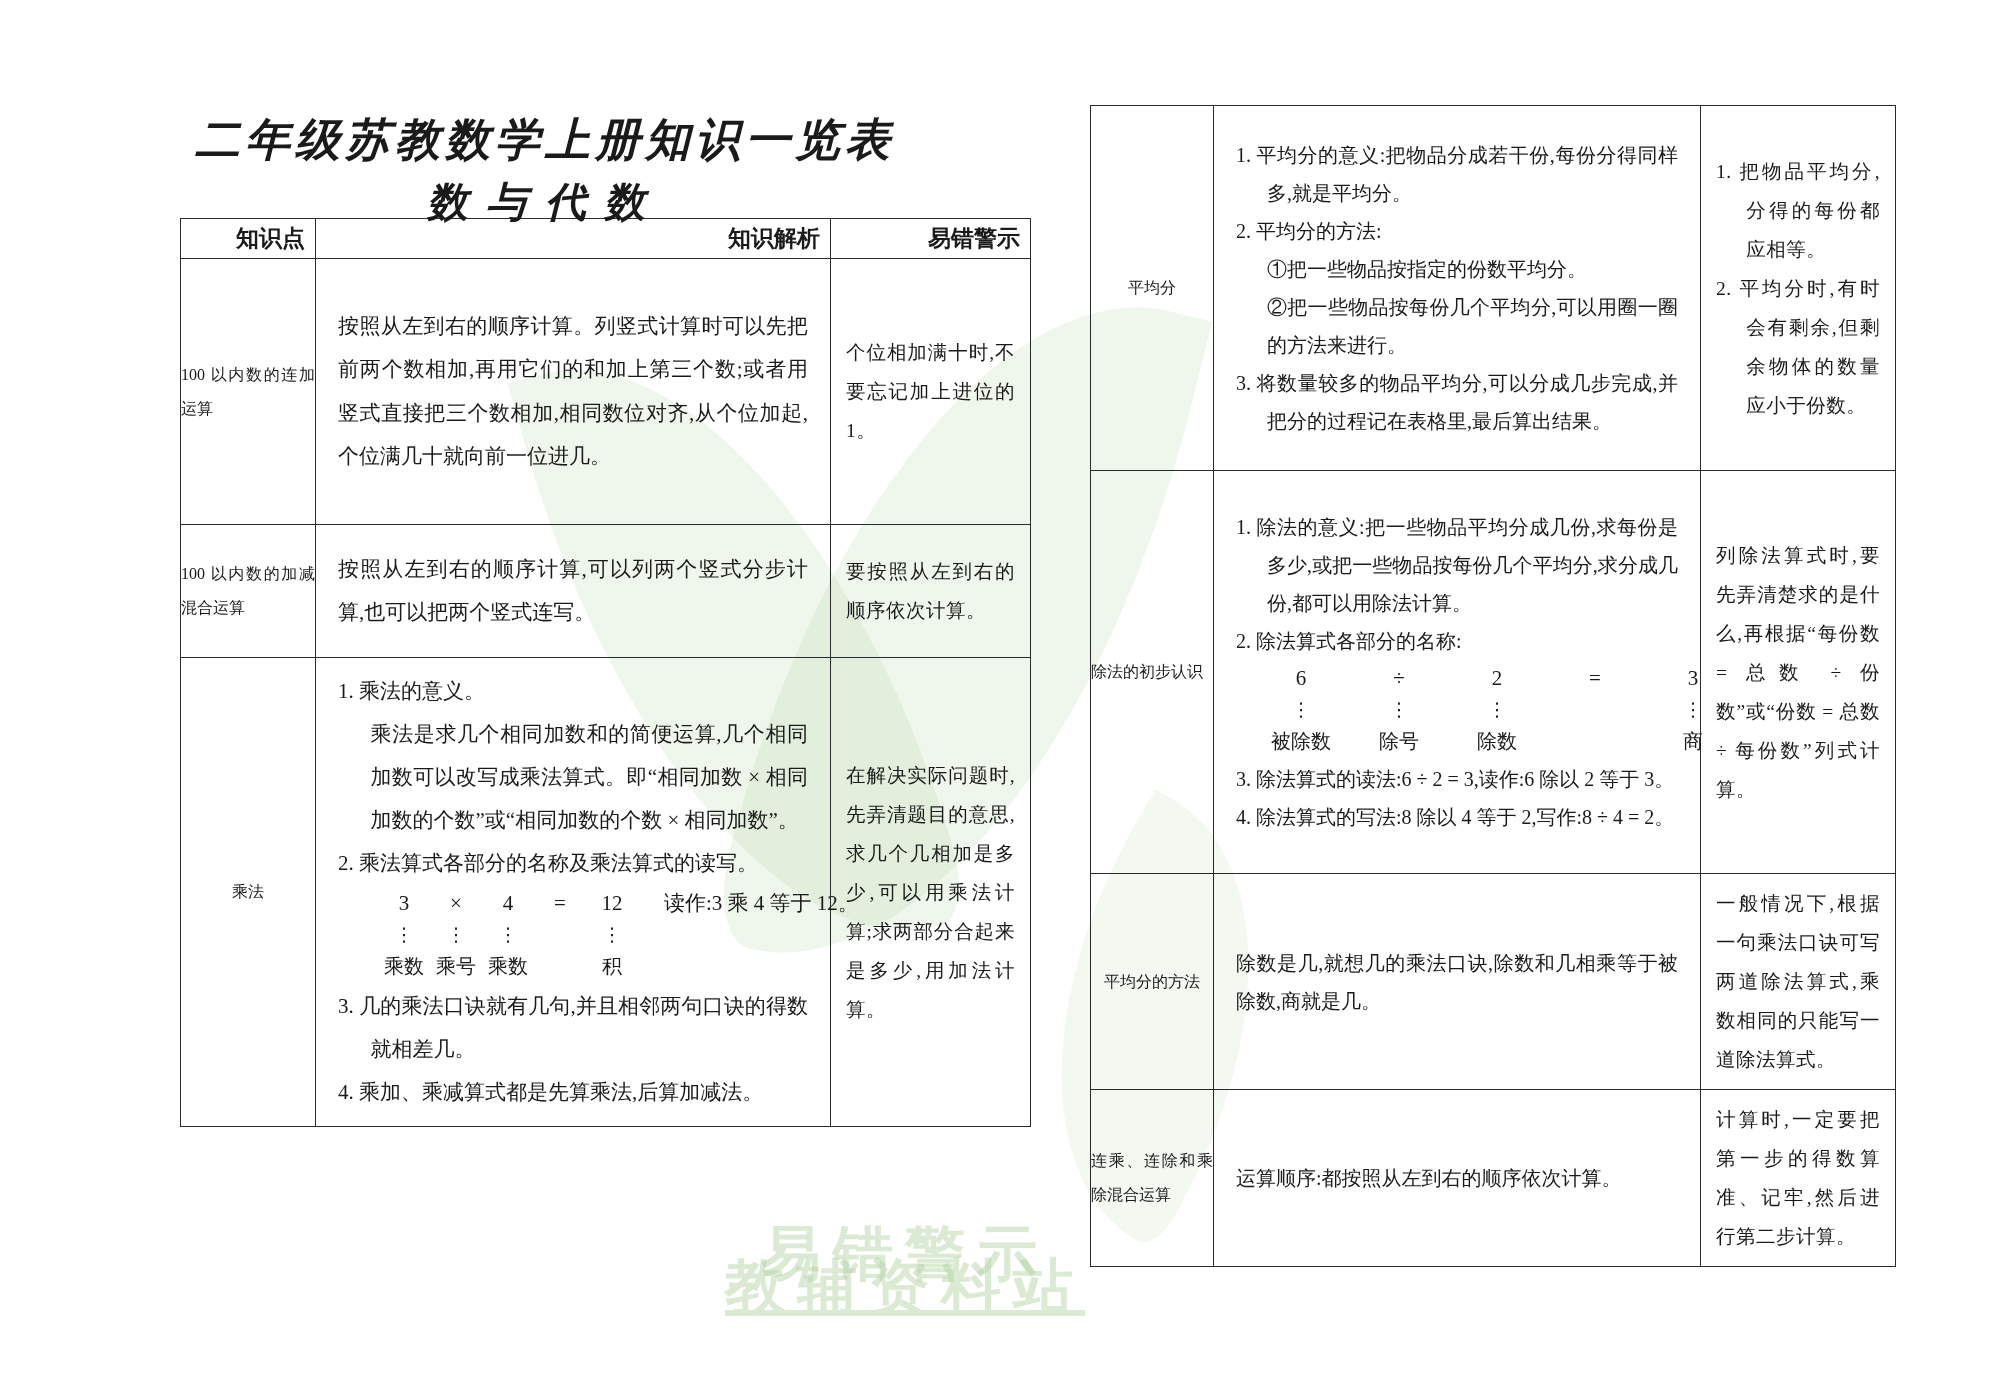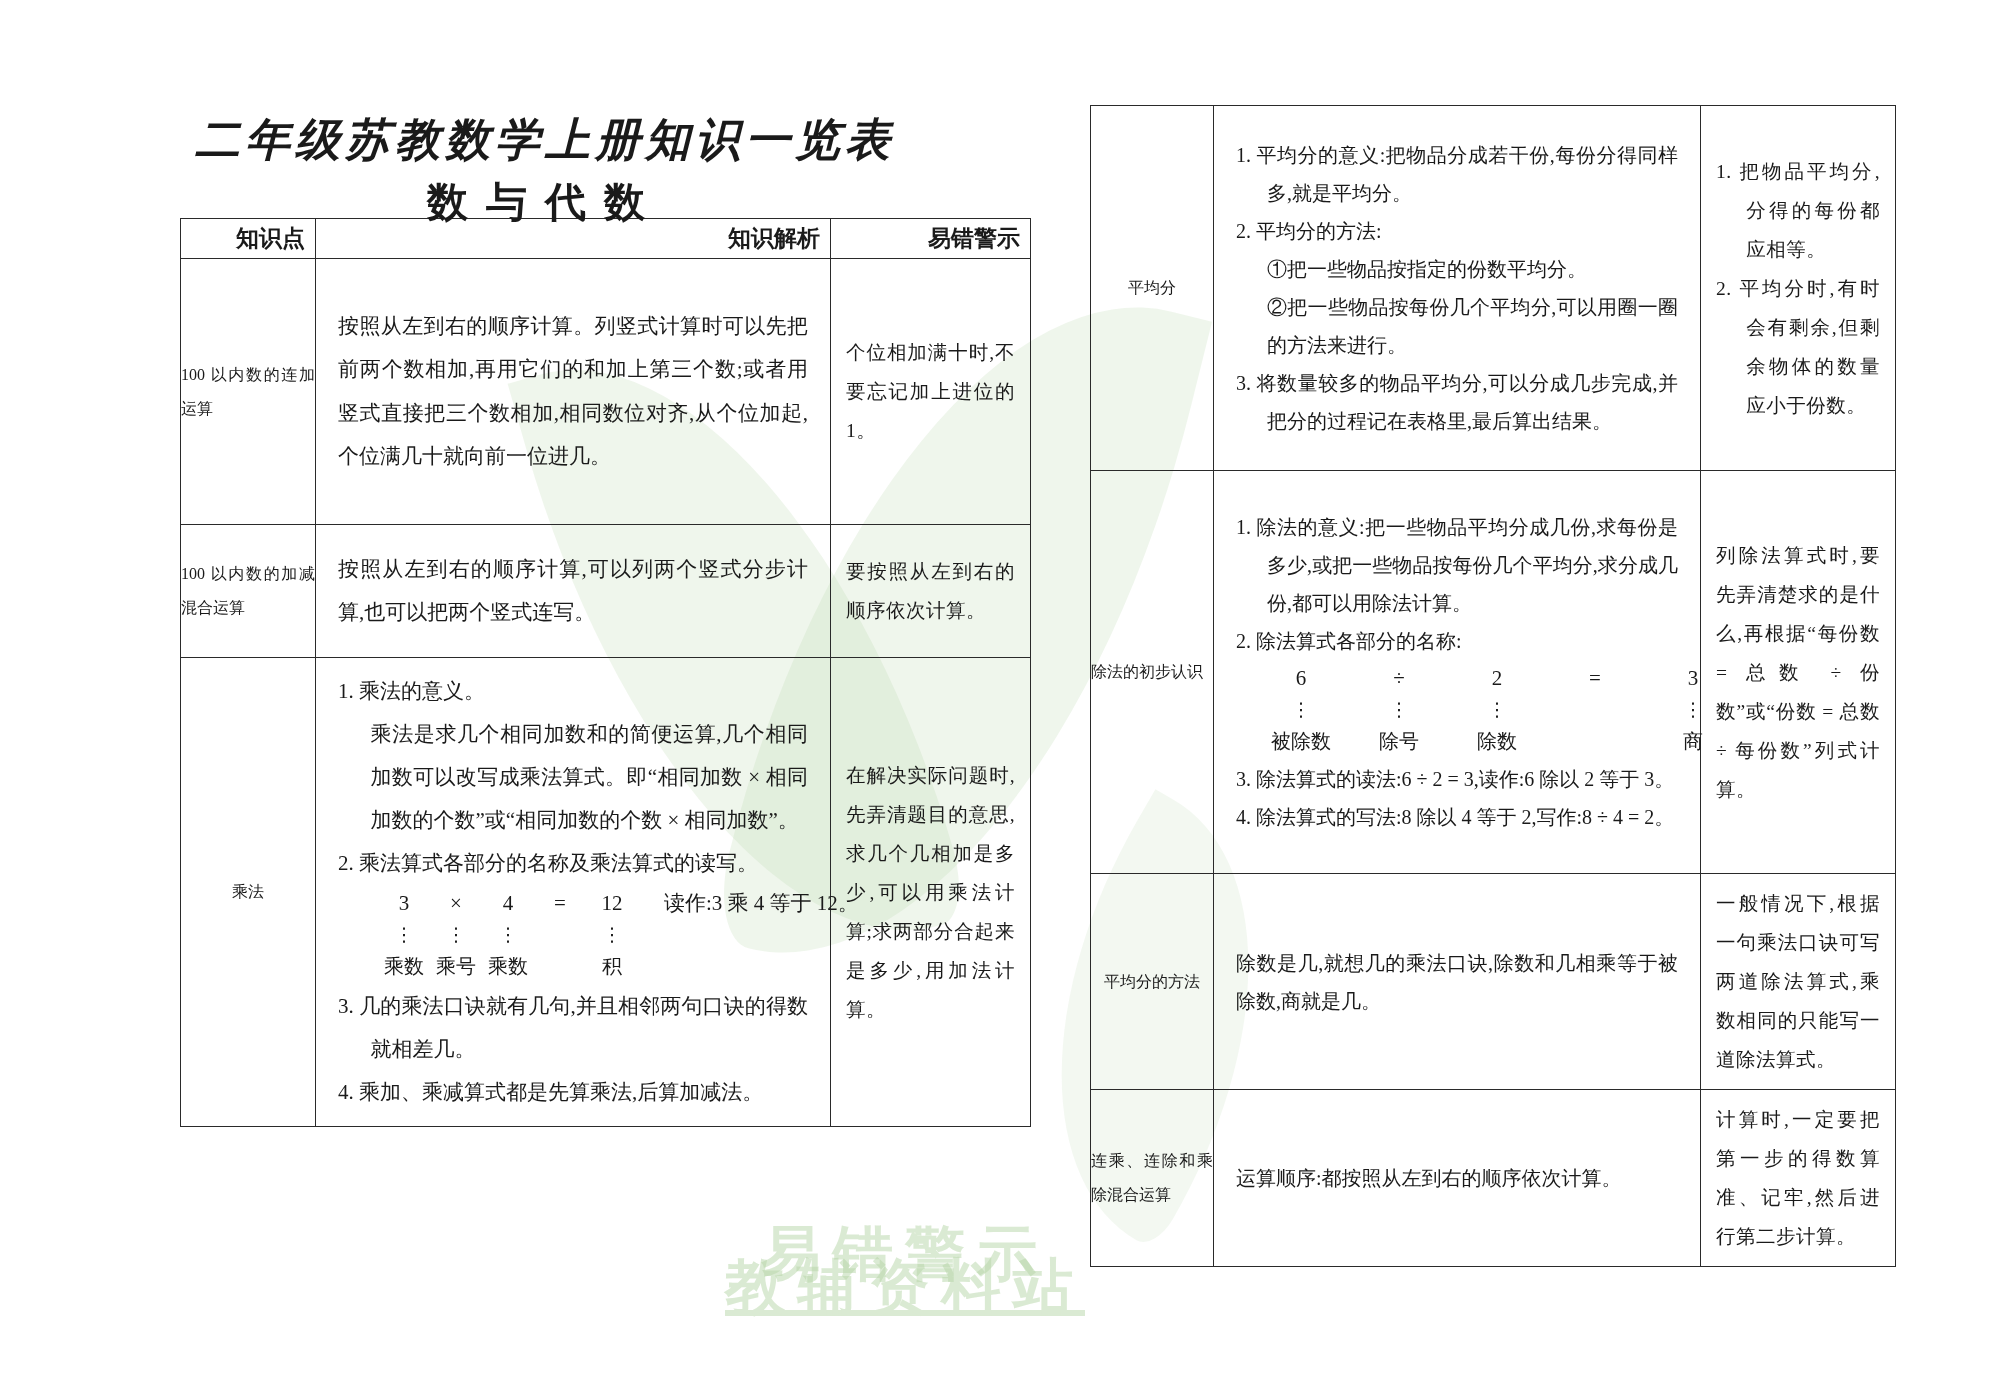--- a/index.html
+++ b/index.html
@@ -24,21 +24,21 @@
   }
   .wm-line1 { top:1214px; }
   .wm-line2 { top:1247px;text-decoration:underline; }
   
   .page-title {
     position:absolute; top:110px; left:195px; width:700px; z-index:2;
     text-align:center; font-size:45px; font-weight:bold; font-style:italic; letter-spacing:5px;
   }
   .section-title {
     position:absolute; top:175px; left:195px; width:700px; z-index:2;
-    text-align:center; font-size:41px; font-weight:bold; letter-spacing:18px;
+    text-align:center; font-size:41px; font-weight:bold; font-style:italic; letter-spacing:18px;
   }
   
   table.ktable {
     position:absolute; z-index:1; border-collapse:collapse; table-layout:fixed;
     background:transparent;
   }
   #left-table  { left:180px;  top:218px; width:850px; }
   #right-table { left:1090px; top:105px; width:805px; }
   .ktable th, .ktable td { border:1.6px solid var(--border,#2a2a2a); vertical-align:middle; }
   .ktable th {

